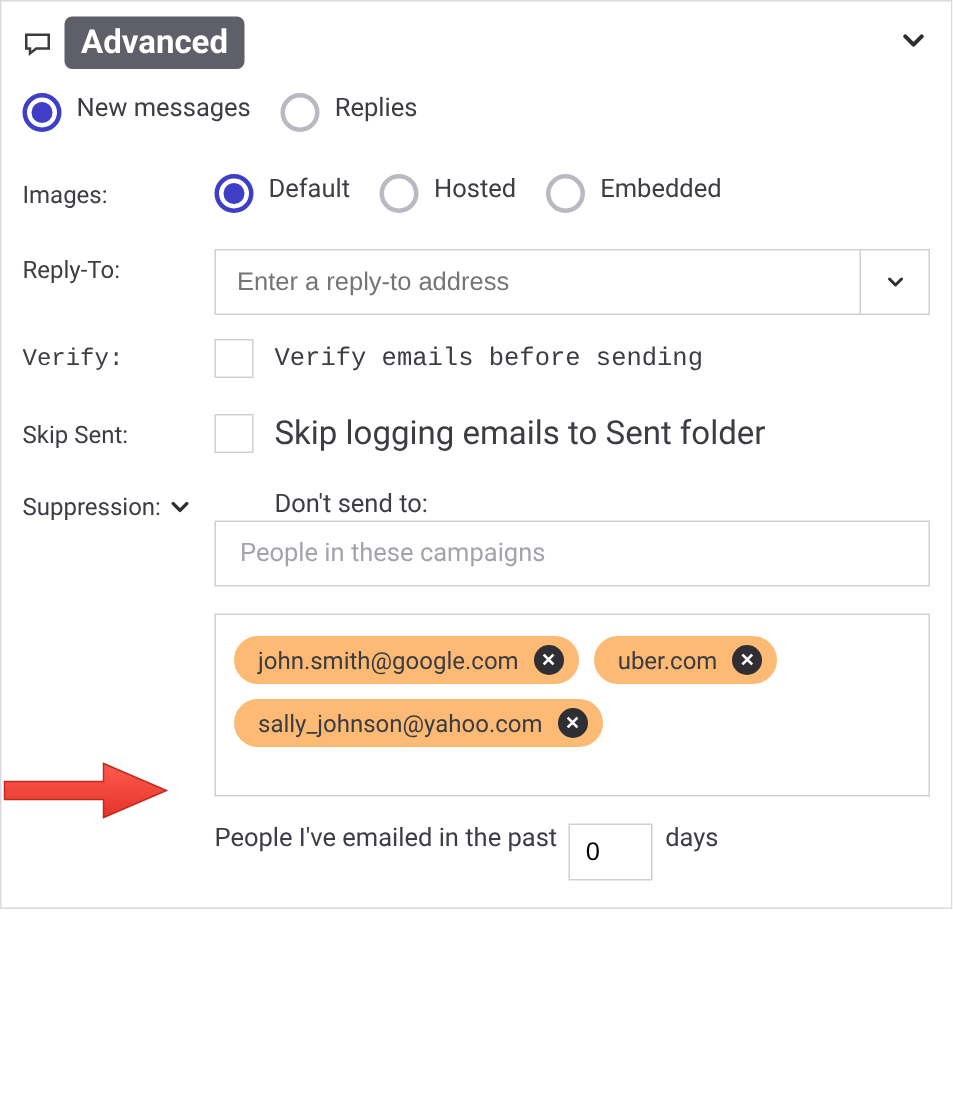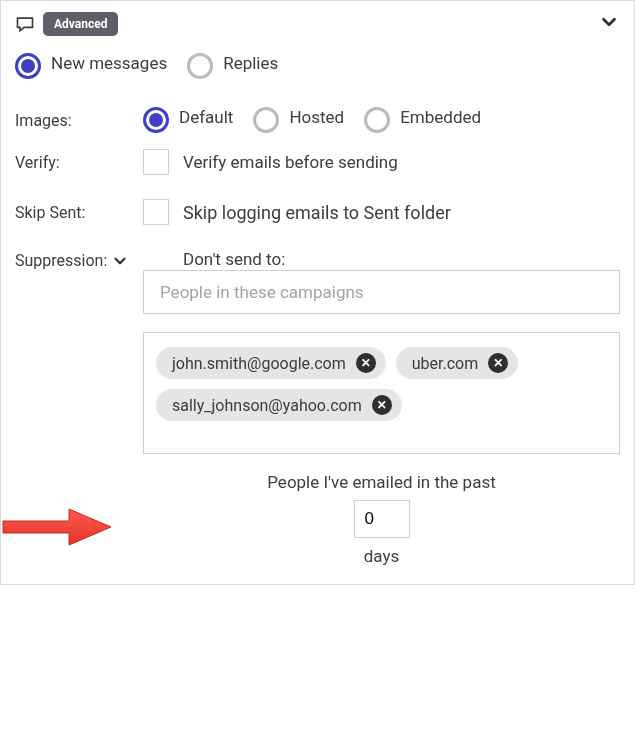--- a/index.html
+++ b/index.html
@@ -27,21 +27,21 @@
     align-items: center;
     gap: 8px;
   }
   .comment-icon svg { width: 20px; height: 20px; display:block; }
   .badge {
     background: #5f5f6a;
     color: #fff;
     font-weight: 700;
     padding: 5px 11px;
     border-radius: 5px;
-    font-size: 12px;
+    font-size: 22px;
   }
   .chevron svg { width: 22px; height: 22px; }
   .row {
     display: flex;
     align-items: flex-start;
     margin-top: 16px;
   }
   .row-label {
     width: 128px;
     padding-top: 4px;
@@ -82,29 +82,29 @@
   .campaigns-box {
     border:1px solid #cfcfd6; height:44px; display:flex; align-items:center;
     padding:0 16px; color:#a3a3ac; font-size:17px; margin-bottom:18px;
     width:100%;
   }
   .chips-box {
     border:1px solid #cfcfd6; padding:14px 12px 32px 12px; width:100%;
     display:flex; flex-wrap:wrap; gap:10px; position:relative;
   }
   .chip {
-    background:#e5e5e5; border-radius:20px; padding:6px 10px 6px 16px;
+    background:#fdba74; border-radius:20px; padding:6px 10px 6px 16px;
     display:inline-flex; align-items:center; gap:10px; font-size:16px; color:#3b3b42;
   }
   .chip-x {
     width:20px; height:20px; border-radius:50%; background:#2e2e33; color:#fff;
     display:inline-flex; align-items:center; justify-content:center; font-size:12px;
     font-weight:700; flex-shrink:0;
   }
-  .days-row { display:flex; align-items:center; gap:8px; margin-top:18px; font-size:17px; color:#3d3d45;flex-direction:column;}
+  .days-row { display:flex; align-items:flex-start; gap:8px; margin-top:18px; font-size:17px; color:#3d3d45;}
   .days-input {
     width:56px; height:38px; border:1px solid #cfcfd6; text-align:left; padding:0 10px; font-size:17px;
   }
   .arrow-annot {
     position:absolute; left:-2px; top:502px; z-index:5;
   }
   .arrow-annot svg { width:116px; height:48px; }
 </style>
 </head>
 <body>
@@ -171,37 +171,50 @@
             <span class="radio-label">Hosted</span>
           </label>
           <label class="radio-item">
             <span class="radio-outer"></span>
             <span class="radio-label">Embedded</span>
           </label>
         </div>
     </div>
   </div>
 
-
-  <div class="row" style="">
+  <div class="row" style="margin-top:24px;">
+    <div class="row-label">Reply-To:</div>
+    <div class="row-content">
+      <div class="reply-wrap">
+        <input class="reply-input" placeholder="Enter a reply-to address" style="">
+        <div class="reply-caret">
+          <svg width="16" height="16" viewBox="0 0 24 24" fill="none" stroke="#2e2e33" stroke-width="3" stroke-linecap="round" stroke-linejoin="round">
+              <polyline points="6 9 12 15 18 9"></polyline>
+            </svg>
+        </div>
+      </div>
+    </div>
+  </div>
+
+  <div class="row" style="font-family:Liberation Mono, monospace;">
     <div class="row-label">Verify:</div>
     <div class="row-content">
       <div class="chk-row">
         <div class="checkbox"></div>
         <span style="font-size:17px;">Verify emails before sending</span>
       </div>
     </div>
   </div>
 
   <div class="row" style="margin-top:24px;">
     <div class="row-label">Skip Sent:</div>
     <div class="row-content">
       <div class="chk-row">
         <div class="checkbox"></div>
-        <span style="font-size:18px;">Skip logging emails to Sent folder</span>
+        <span style="font-size:22px;">Skip logging emails to Sent folder</span>
       </div>
     </div>
   </div>
 
   <div class="row" style="margin-top:24px;">
     <div class="row-label supp tight">
       <span>Suppression:</span>
       <span style="display:inline-flex;">
         <svg width="18" height="18" viewBox="0 0 24 24" fill="none" stroke="#2e2e33" stroke-width="3" stroke-linecap="round" stroke-linejoin="round">
             <polyline points="6 9 12 15 18 9"></polyline>

